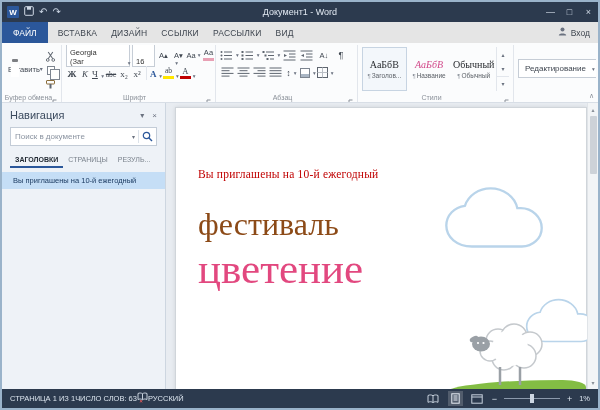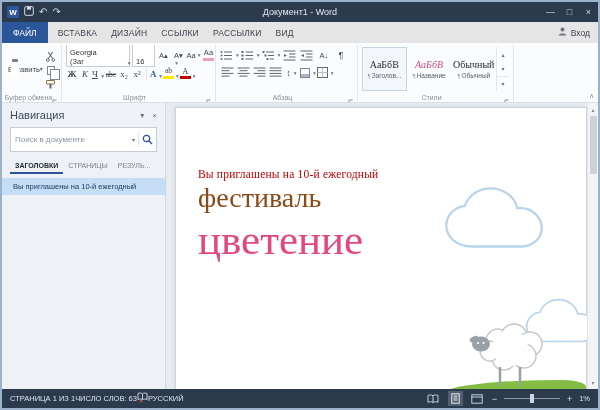--- a/index.html
+++ b/index.html
@@ -104,38 +104,38 @@
 
   
   .main { flex:1; display:flex; min-height:0; }
 
   .navpane { width:164px; background:#eef2f7; border-right:1px solid #cdd6e0; display:flex;
              flex-direction:column; flex:0 0 auto; }
   .nav-header { display:flex; align-items:center; padding:6px 8px 4px; }
   .nav-title { font-size:11px; color:#3b4a5e; }
   .nav-hicons { margin-left:auto; display:flex; gap:8px; }
   .nav-hicons span { font-size:8px; color:#6b7280; cursor:default; }
-  .nav-search { margin:2px 8px 7px; height:25px; background:#fff; border:1px solid #c3ccd7;
+  .nav-search { margin:2px 8px 7px; height:19px; background:#fff; border:1px solid #c3ccd7;
                 display:flex; align-items:center; padding-right:3px; }
   .nav-search input { border:none; outline:none; flex:1; min-width:0; font-size:8px; padding:0 4px; color:#444;
                       font-family:"Liberation Sans", sans-serif; background:transparent; }
   .nav-search input::placeholder { color:#8a93a0; }
   .search-caret { font-size:6px; color:#6b7280; padding:0 3px; cursor:default; }
   .search-sep { width:1px; height:13px; background:#dde3ea; margin-right:3px; }
   .nav-tabs { display:flex; padding:0 8px; }
   .nav-tab { font-size:7px; color:#7a828c; padding:3px 5px 5px; cursor:default; white-space:nowrap; }
   .nav-tab.active { color:#1f2730; font-weight:bold; border-bottom:2px solid #2b579a; padding-bottom:3px; }
   .nav-item { margin-top:4px; background:#c5def6; color:#17365d; font-size:7.5px; padding:4px 4px 4px 11px; cursor:default; }
 
   .docarea { flex:1; position:relative; background:#e8ecf1; overflow:hidden; }
   .page { position:absolute; left:9px; top:4px; right:11px; bottom:-6px; background:#fff;
           border:1px solid #d0d5da; border-bottom:none; box-shadow:0 0 4px rgba(0,0,0,.10); }
   .page-content { padding:60px 0 0 22px; font-family:"Liberation Serif", serif; position:relative; z-index:1; }
   .doc-intro { font-size:11.5px; color:#c00000; letter-spacing:.2px; }
-  .doc-festival { font-size:28px; color:#8c4a17; margin-top:2px; }
+  .doc-festival { font-size:32px; color:#8c4a17; margin-top:26px; }
   .doc-big { font-size:43px; color:#e2487f; line-height:1.22; }
   .doc-big.first { margin-top:6px; }
 
   .cloud { position:absolute; z-index:0; }
   .cloud1 { top:78px; right:26px; }
   .cloud2 { top:190px; right:-22px; }
   .sheep { position:absolute; bottom:0; right:24px; z-index:0; }
   .hill { position:absolute; bottom:0; right:0; width:140px; height:15px; background:#83bd44;
           border-radius:100% 20% 0 0 / 100% 55% 0 0; z-index:0; }
 
@@ -424,20 +424,26 @@
       </div>
       <span class="g-label">Стили</span>
       <span class="launcher">
         <svg width="8" height="8" viewBox="0 0 8 8">
             <path d="M1 1 H4.5 M1 1 V4.5" stroke="#8a9099" fill="none"></path>
             <path d="M3 3 L6.5 6.5 M6.5 4 V6.5 H4" stroke="#8a9099" fill="none"></path>
           </svg>
       </span>
     </div>
 
+    <div class="group g-edit">
+      <div class="editing-btn">
+        <span>Редактирование</span>
+        <span class="combo-caret">▾</span>
+      </div>
+    </div>
 
     <span class="collapse-ribbon">∧</span>
   </div>
 
   <div class="main">
 
     <div class="navpane">
       <div class="nav-header">
         <span class="nav-title">Навигация</span>
         <span class="nav-hicons">

